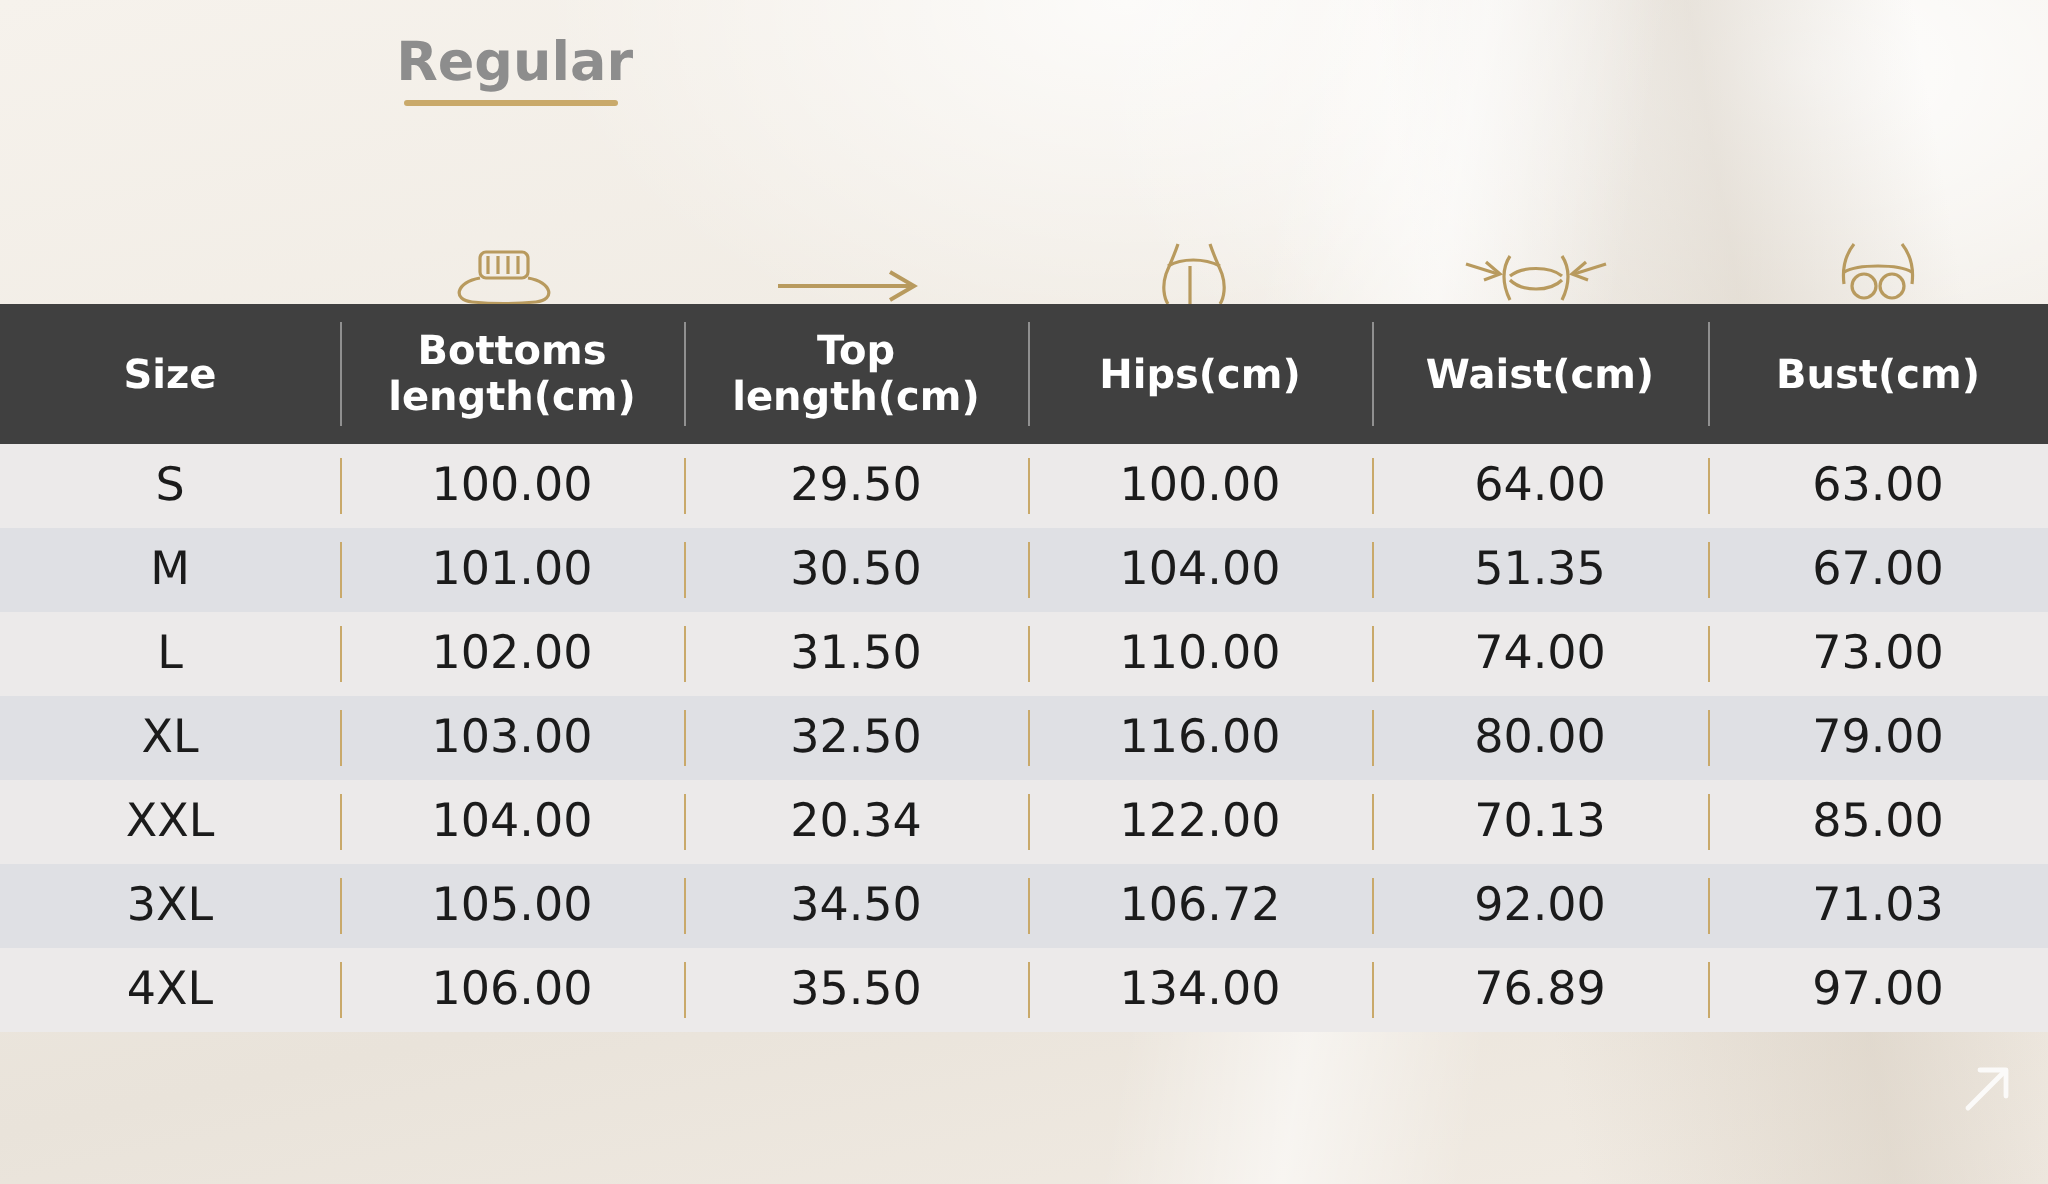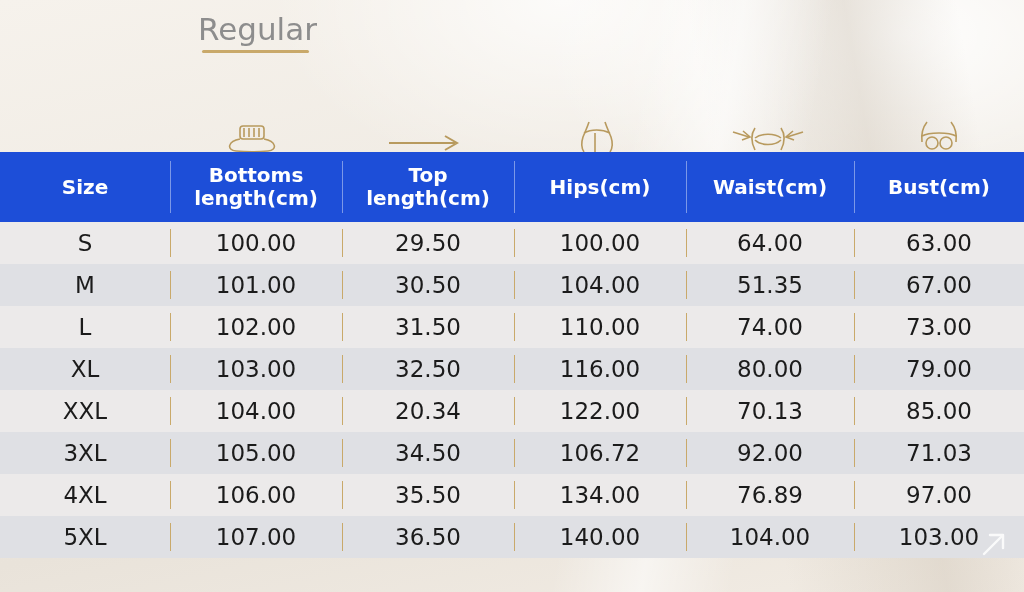--- a/index.html
+++ b/index.html
@@ -37,23 +37,23 @@
     gap: 14px;
   }
   .size-type-label {
     font-size: 32px;
     font-weight: bold;
     color: #0d0d0d;
     letter-spacing: -0.3px;
   }
   .size-type-value-wrap { position: relative; padding-bottom: 8px; }
   .size-type-value {
-    font-size: 31px;
+    font-size: 27px;
     color: #8d8d8d;
-    font-weight: normal;
+    font-weight: bold;
   }
   .size-type-underline {
     position: absolute;
     left: 4px; right: 8px; bottom: 2px;
     height: 3px;
     background: #c9a96a;
     border-radius: 2px;
   }
   .product-measurement-title {
     margin-top: 14px;
@@ -78,21 +78,21 @@
   }
   .icon-cell svg { display: block; }
 
   
   table.size-table {
     width: 1024px;
     border-collapse: collapse;
     table-layout: fixed;
   }
   table.size-table thead th {
-    background: #1d4ed8;
+    background: #404040;
     color: #ffffff;
     font-size: 20px;
     font-weight: bold;
     line-height: 1.15;
     padding: 12px 2px;
     text-align: center;
     position: relative;
   }
   table.size-table thead th + th::before {
     content: "";
@@ -269,28 +269,20 @@
         <td>71.03</td>
       </tr>
       <tr class="odd">
         <td>4XL</td>
         <td>106.00</td>
         <td>35.50</td>
         <td>134.00</td>
         <td>76.89</td>
         <td>97.00</td>
       </tr>
-      <tr class="even">
-        <td>5XL</td>
-        <td>107.00</td>
-        <td>36.50</td>
-        <td>140.00</td>
-        <td>104.00</td>
-        <td>103.00</td>
-      </tr>
     </tbody>
   </table>
 
   <div class="watermark">
     <svg width="34" height="34" viewBox="0 0 34 34" fill="none" stroke="#ffffff" stroke-width="2.4" stroke-linecap="round" stroke-linejoin="round">
       <path d="M8 26 L26 8"></path>
       <polyline points="14,7 27,7 27,20"></polyline>
     </svg>
   </div>
 </div>

